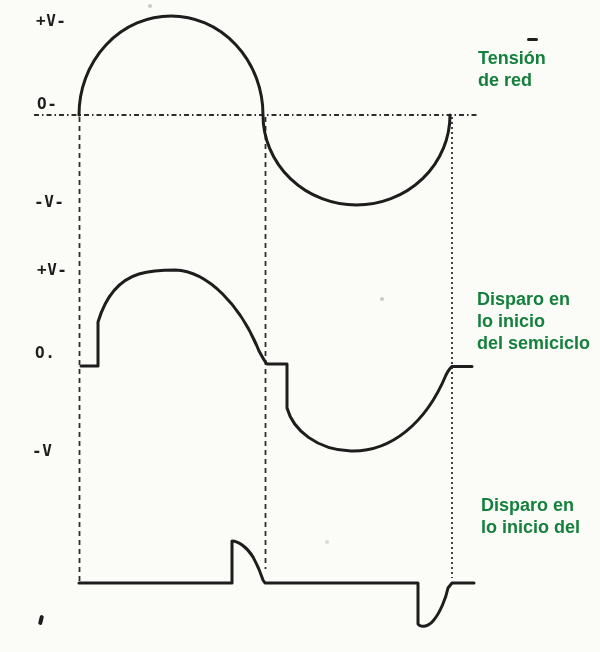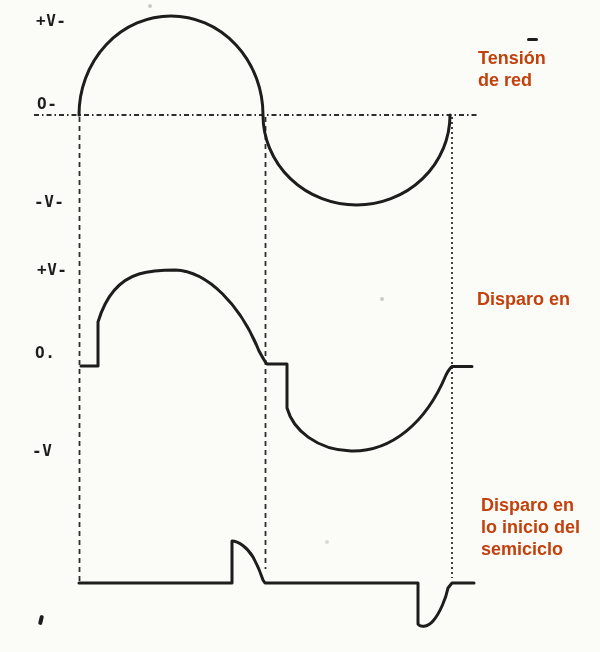--- a/index.html
+++ b/index.html
@@ -9,21 +9,21 @@
   }
   .plot{position:absolute;left:0;top:0;width:600px;height:652px;}
   .wave{fill:none;stroke:#1d1d1d;stroke-width:3;stroke-linecap:round;stroke-linejoin:round;}
   .guide{fill:none;stroke:#2e2e2e;stroke-width:1.8;}
   .axis{
     position:absolute;font-family:"DejaVu Sans Mono",monospace;
     font-size:16px;font-weight:600;color:#1d1d1d;letter-spacing:.5px;line-height:19px;
   }
   .note{
     position:absolute;font-family:"Liberation Sans",sans-serif;
-    font-weight:bold;font-size:18px;line-height:22px;color:#c2410c;white-space:nowrap;
+    font-weight:bold;font-size:18px;line-height:22px;color:#15803d;white-space:nowrap;
   }
   .smudge{position:absolute;display:block;background:#1d1d1d;border-radius:2px;}
   .speck{position:absolute;display:block;width:4px;height:4px;background:#9a9a94;border-radius:50%;opacity:.5;}
 </style>
 </head>
 <body>
 
 <div class="canvas">
 
   <svg class="plot" viewBox="0 0 600 652" aria-hidden="true">
@@ -46,26 +46,27 @@
   <span class="axis" style="left:35px;top:343px">O.</span>
   <span class="axis" style="left:32px;top:441px">-V</span>
 
   <div class="note" style="left:478px;top:47px">
     <div>Tensión</div>
     <div>de red</div>
   </div>
 
   <div class="note" style="left:477px;top:288px">
     <div>Disparo en</div>
+    <div>lo inicio</div>
+    <div>del semiciclo</div>
   </div>
 
   <div class="note" style="left:481px;top:494px">
     <div>Disparo en</div>
     <div>lo inicio del</div>
-    <div>semiciclo</div>
   </div>
 
   <span class="smudge" style="left:527px;top:38px;width:11px;height:3px"></span>
   <span class="smudge" style="left:39px;top:615px;width:4px;height:10px;transform:rotate(14deg)"></span>
   <span class="speck" style="left:380px;top:297px"></span>
   <span class="speck" style="left:148px;top:4px"></span>
   <span class="speck" style="left:325px;top:540px;opacity:.35"></span>
 </div>
 
 </body></html>

